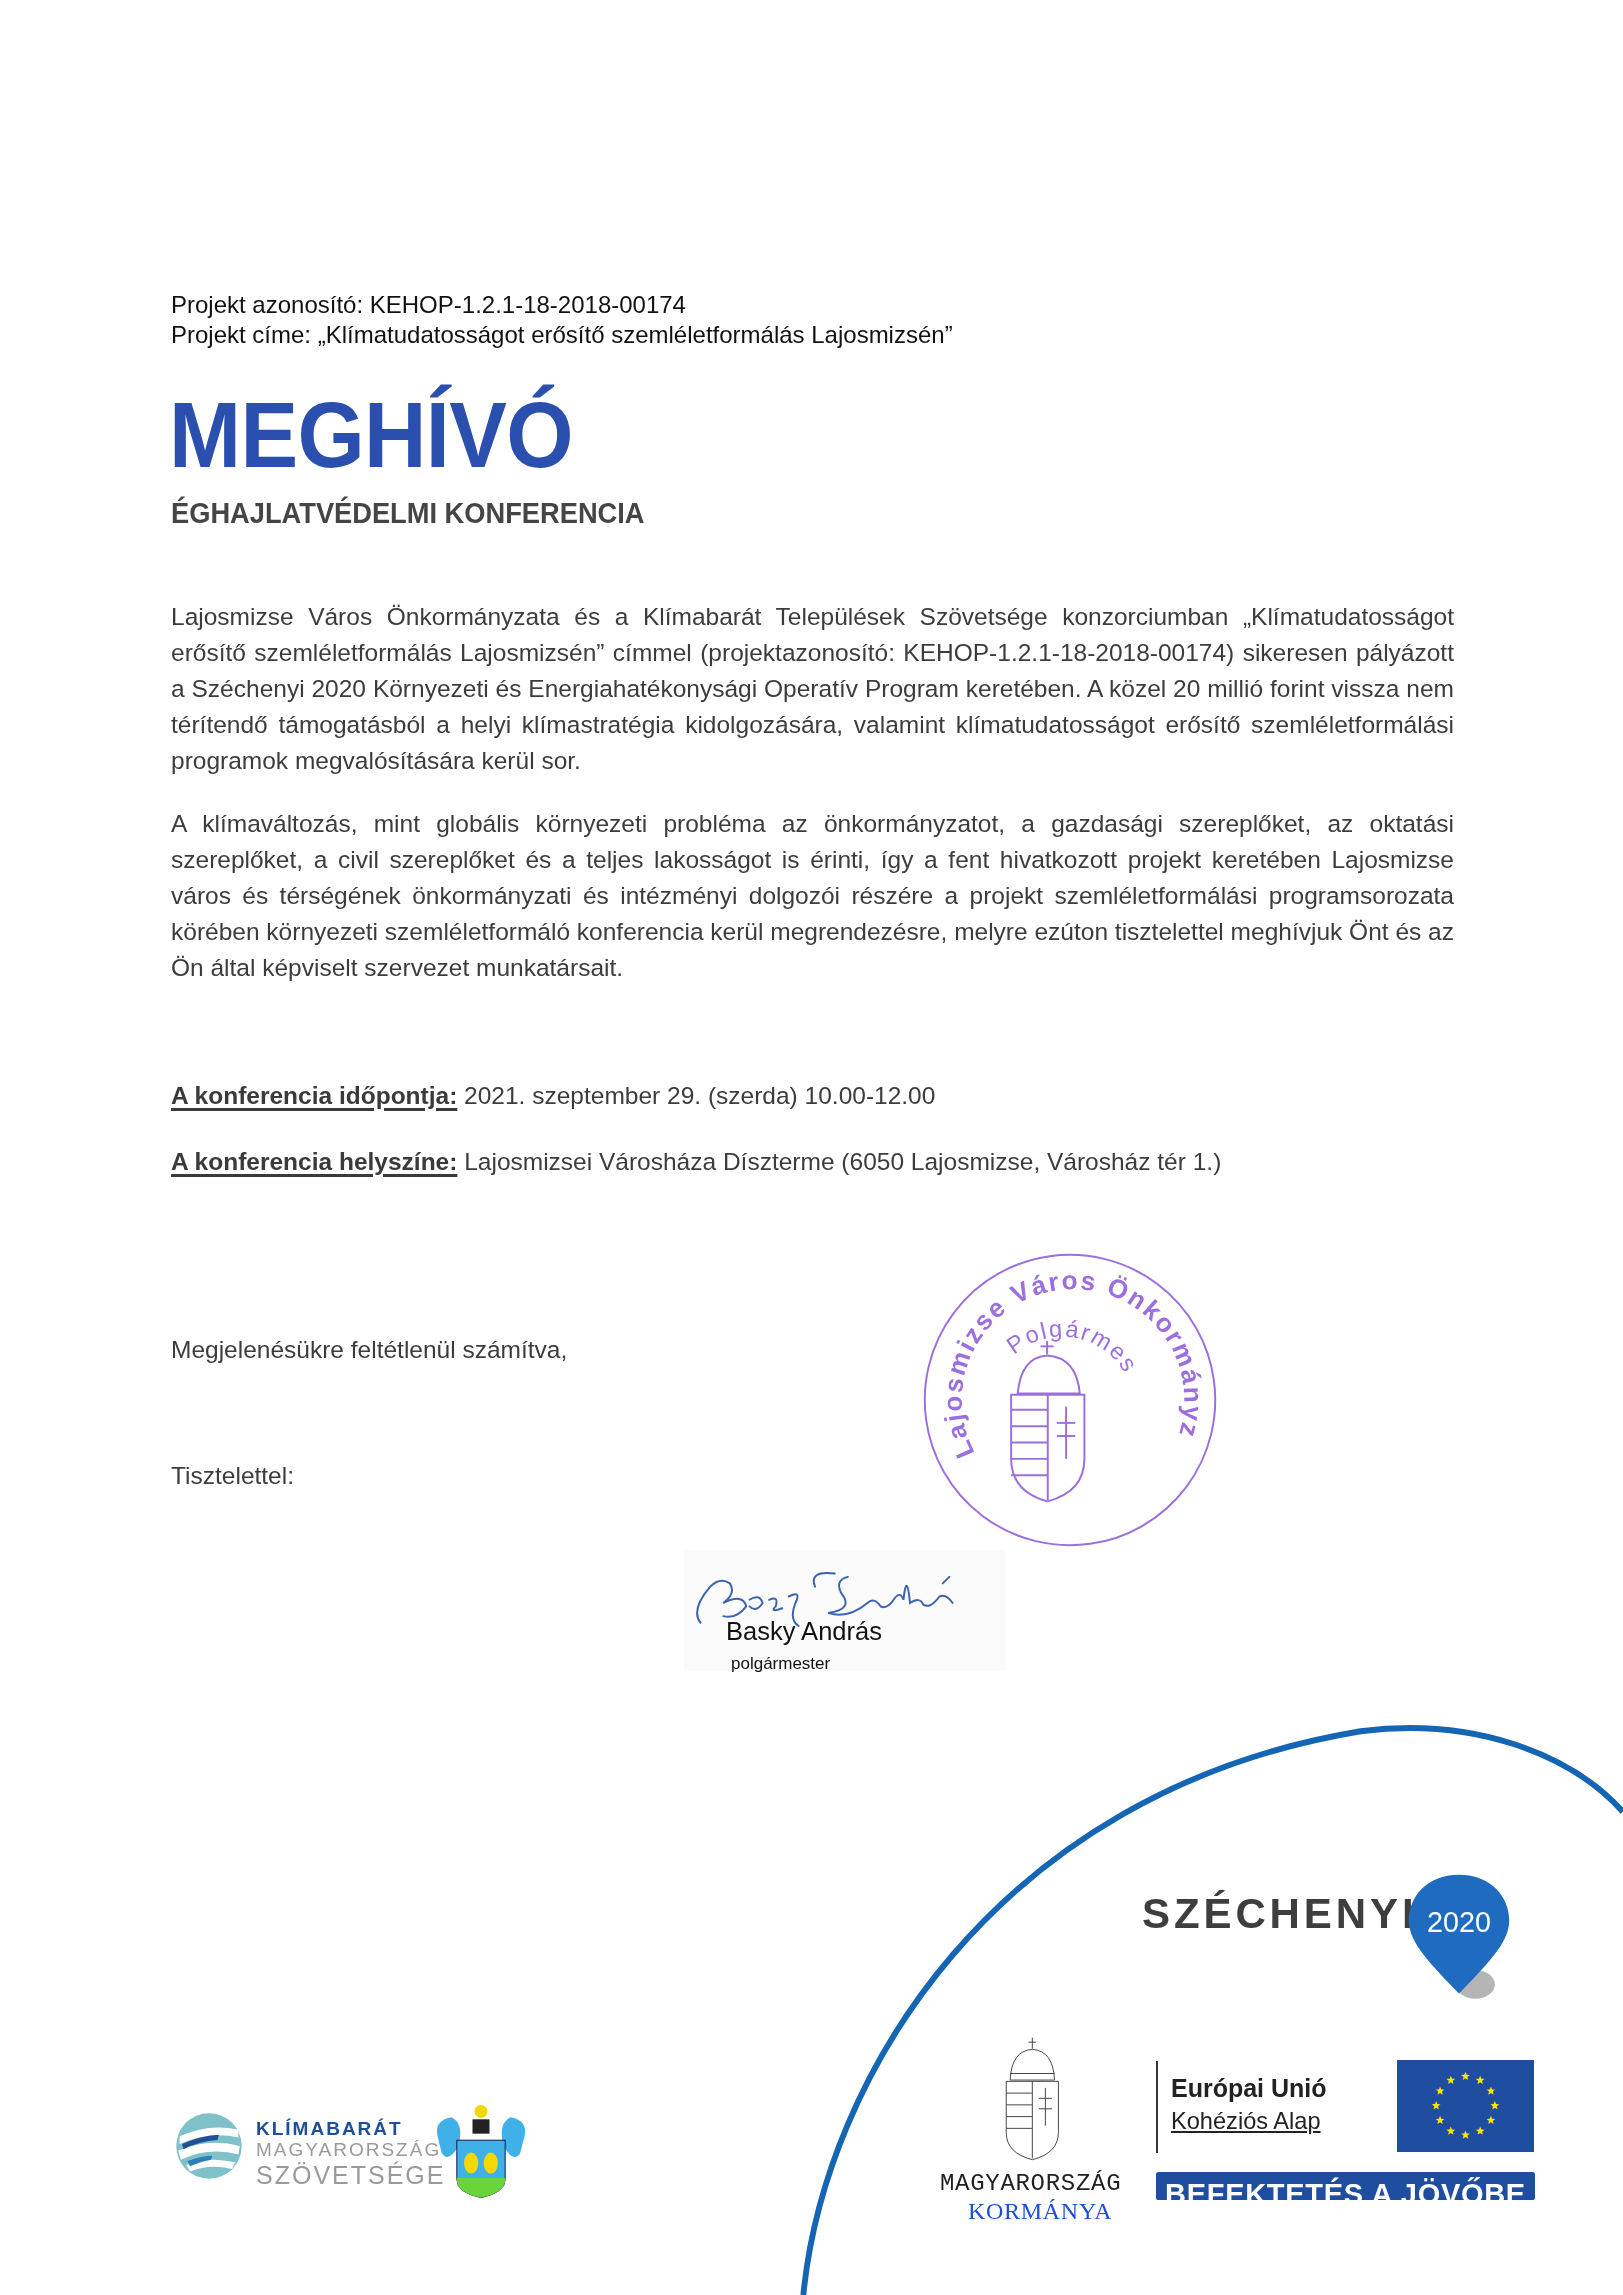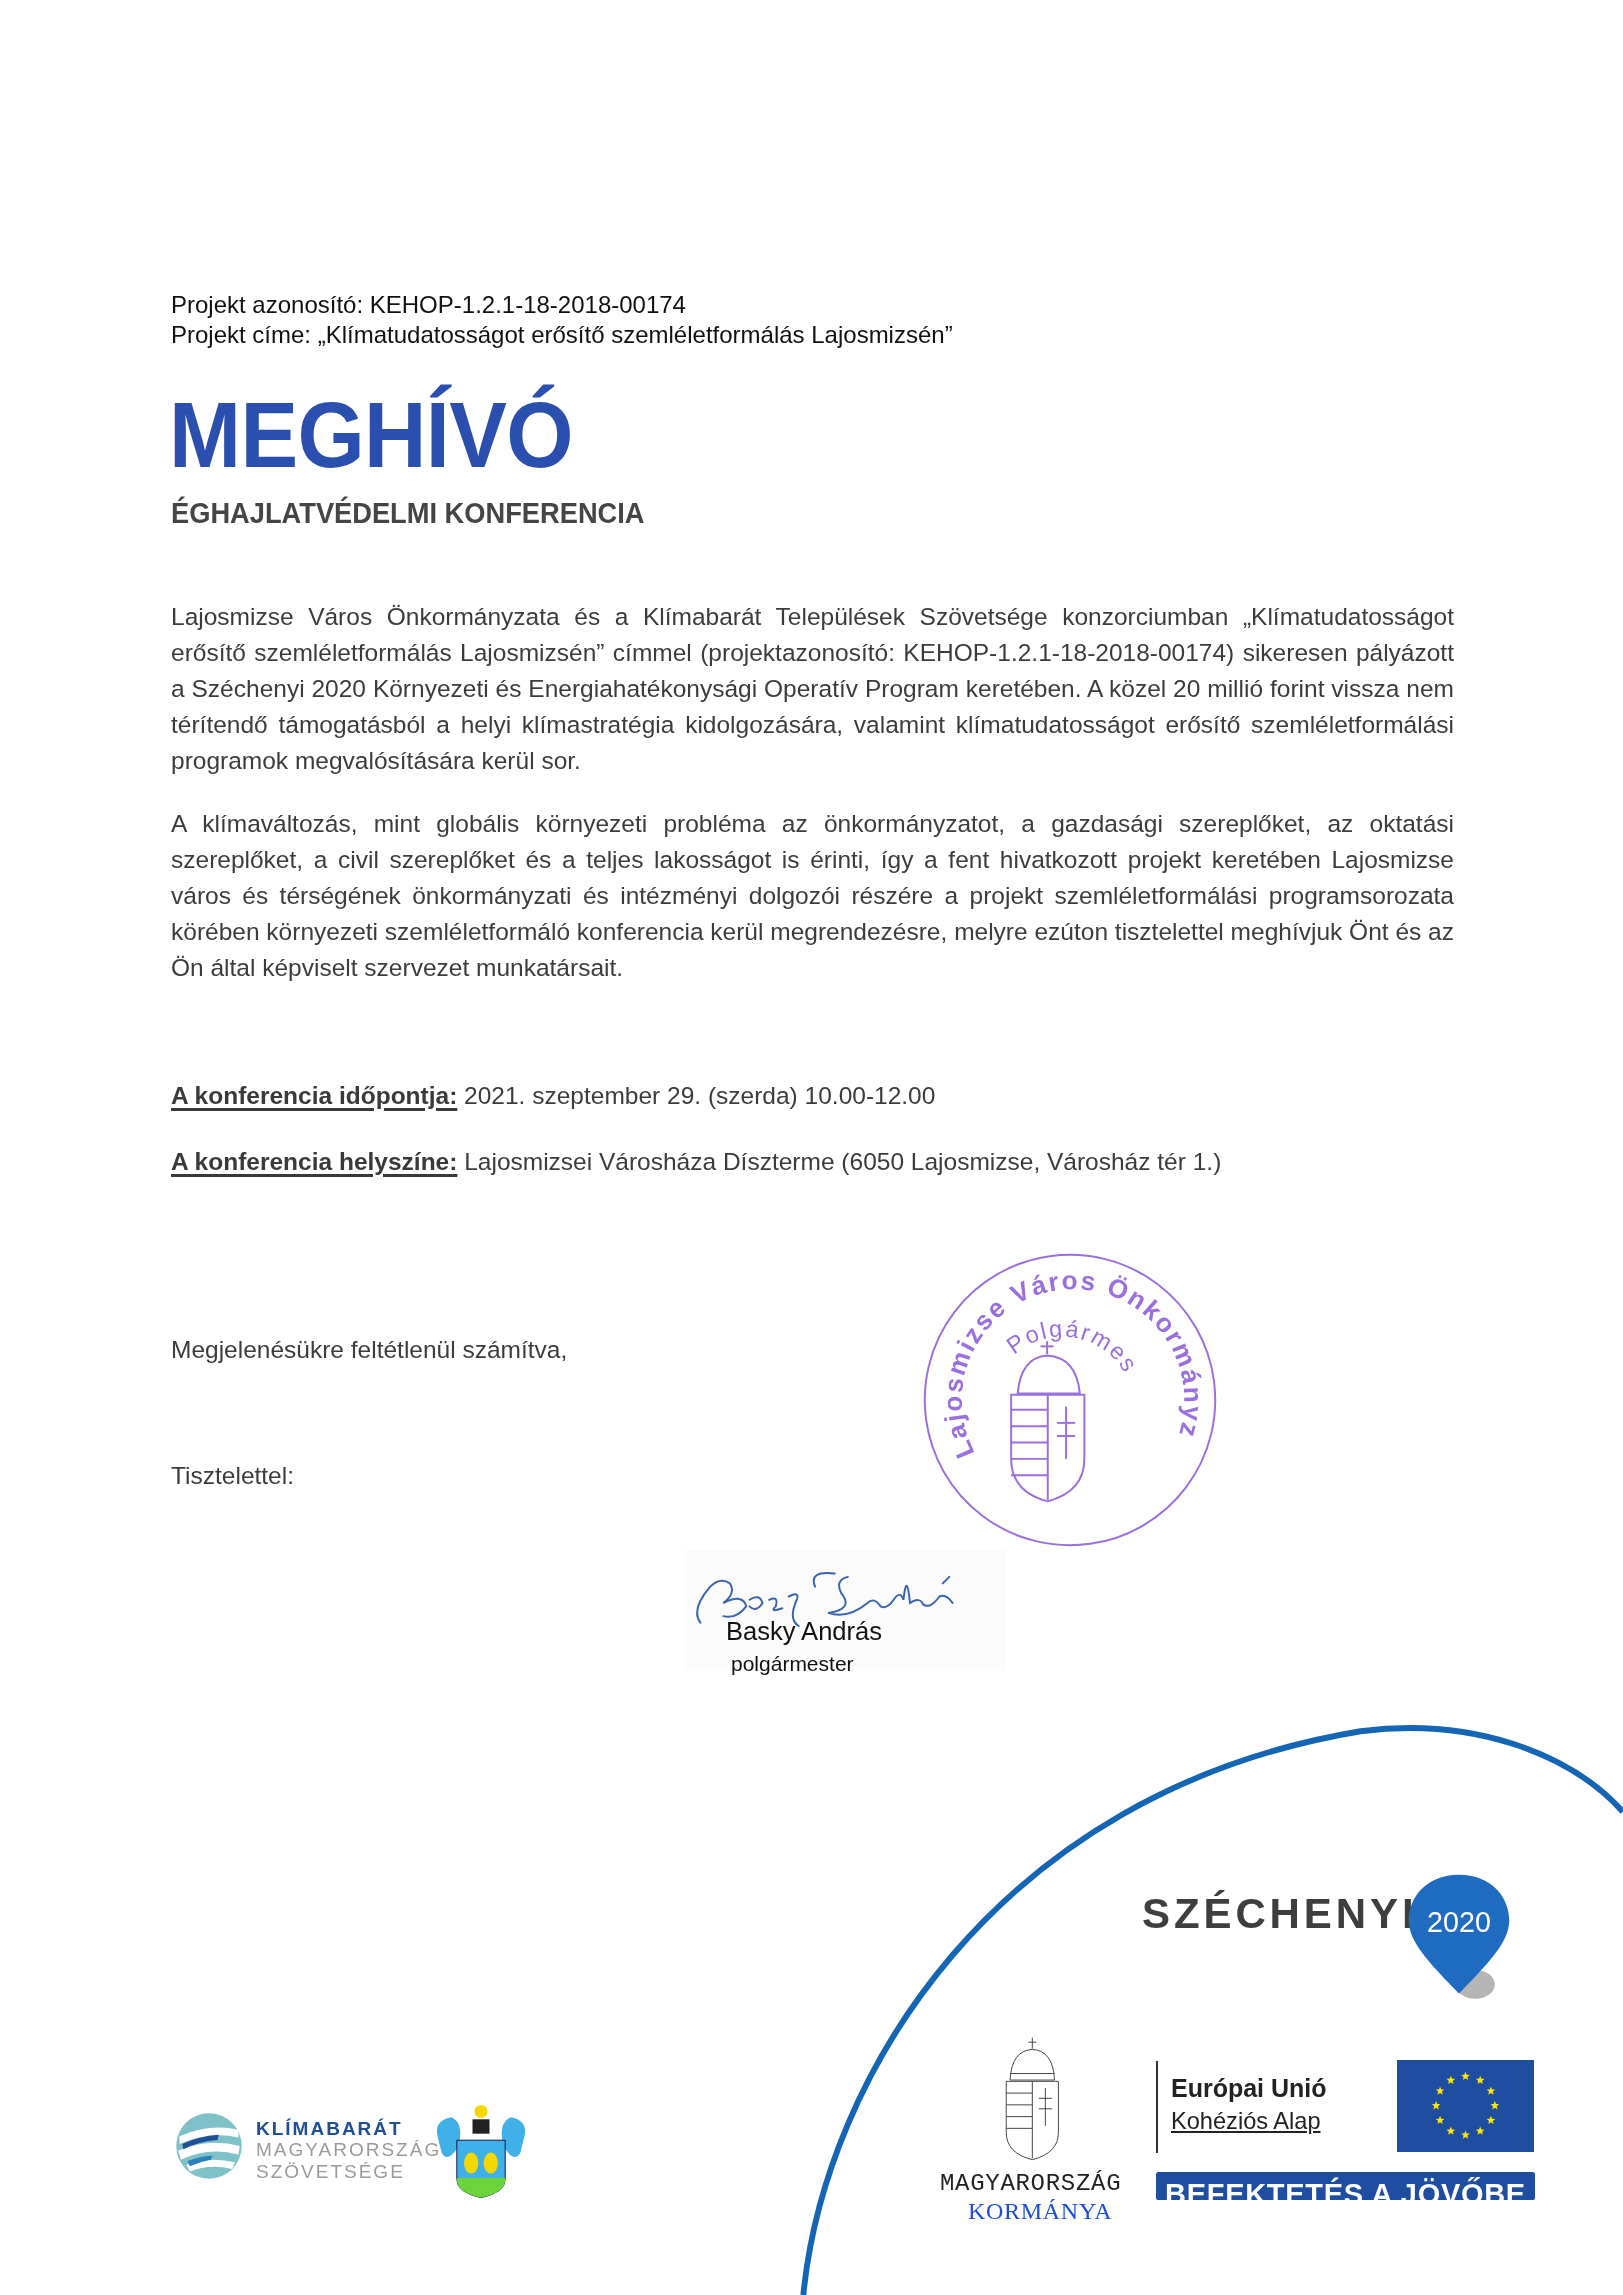--- a/index.html
+++ b/index.html
@@ -12,39 +12,39 @@
   #subtitle { left:171px; top:496px; font-size:29px; font-weight:bold; color:#454545;
               line-height:35px; transform:scaleX(0.94); transform-origin:left; white-space:nowrap; }
   .para { left:171px; width:1283px; font-size:24.5px; line-height:36px; text-align:justify;
           color:#3c3c3c; }
   .line-detail { left:171px; font-size:24.5px; line-height:33px; white-space:nowrap; color:#3c3c3c; }
   .line-detail .lbl { font-weight:bold; text-decoration:underline; text-decoration-thickness:2.6px;
                       text-underline-offset:3.9px; color:#3a3a3a; }
   .closing { left:171px; font-size:24.5px; line-height:33px; color:#3c3c3c; white-space:nowrap; }
   #sig-box { left:684px; top:1550px; width:321px; height:121px; background:#fbfbfb; }
   #sig-name { left:726px; top:1616px; font-size:25.5px; color:#111; line-height:30px; white-space:nowrap; }
-  #sig-role { left:731px; top:1649px; font-size:21px; color:#111; line-height:30px; white-space:nowrap; }
+  #sig-role { left:731px; top:1649px; font-size:17px; color:#111; line-height:30px; white-space:nowrap; }
   #arc { left:0; top:0; width:1623px; height:2295px; pointer-events:none; }
   
   #szechenyi-text { left:1142px; top:1891px; font-size:42px; font-weight:bold; color:#3e3e3e;
                     letter-spacing:3.9px; line-height:46px; white-space:nowrap; }
   #eu-name { left:1171px; top:2074px; font-size:25px; font-weight:bold; color:#222; white-space:nowrap; }
   #eu-fund { left:1171px; top:2108px; font-size:23.6px; color:#222; white-space:nowrap;text-decoration:underline; }
   #eu-divider { left:1156px; top:2061px; width:2px; height:92px; background:#333; }
   #eu-flag { left:1397px; top:2060px; width:137px; height:92px; background:#1f4ea1; }
   #invest-banner { left:1156px; top:2172px; width:379px; height:28px; background:#1f4ea1;
                    border-radius:2.6px; color:#fff; font-size:29px; font-weight:bold;
                    line-height:44px; text-align:center; white-space:nowrap; letter-spacing:0.7px; }
   #gov-name-1 { left:940px; top:2170px; font-family:Liberation Mono, monospace; font-size:24px;
                 color:#222; letter-spacing:0.7px; white-space:nowrap; }
   #gov-name-2 { left:968px; top:2198px; font-family:"Liberation Serif", serif; font-size:24px;
                 color:#1d4ed8; letter-spacing:0.7px; white-space:nowrap; }
   #klima-1 { left:256px; top:2118px; font-size:19px; font-weight:bold; color:#1f4f96; letter-spacing:2px; white-space:nowrap; }
   #klima-2 { left:256px; top:2139px; font-size:19px; color:#9a9a9a; letter-spacing:2px; white-space:nowrap; }
-  #klima-3 { left:256px; top:2161px; font-size:19px; color:#9a9a9a; letter-spacing:2px; white-space:nowrap;text-align:center; }
+  #klima-3 { left:256px; top:2161px; font-size:25px; color:#9a9a9a; letter-spacing:2px; white-space:nowrap;text-align:center; }
 </style>
 </head>
 <body>
 
 <svg id="arc" class="abs" viewBox="0 0 2481 3509">
   <path d="M 1228 3509 C 1260 3180, 1520 2740, 2080 2647 C 2250 2625, 2400 2680, 2481 2770" fill="none" stroke="#1565b5" stroke-width="9"></path>
 </svg>
 
 <div class="abs hdr" style="top:290px;">Projekt azonosító: KEHOP-1.2.1-18-2018-00174</div>
 <div class="abs hdr" style="top:320px;">Projekt címe: „Klímatudatosságot erősítő szemléletformálás Lajosmizsén”</div>

